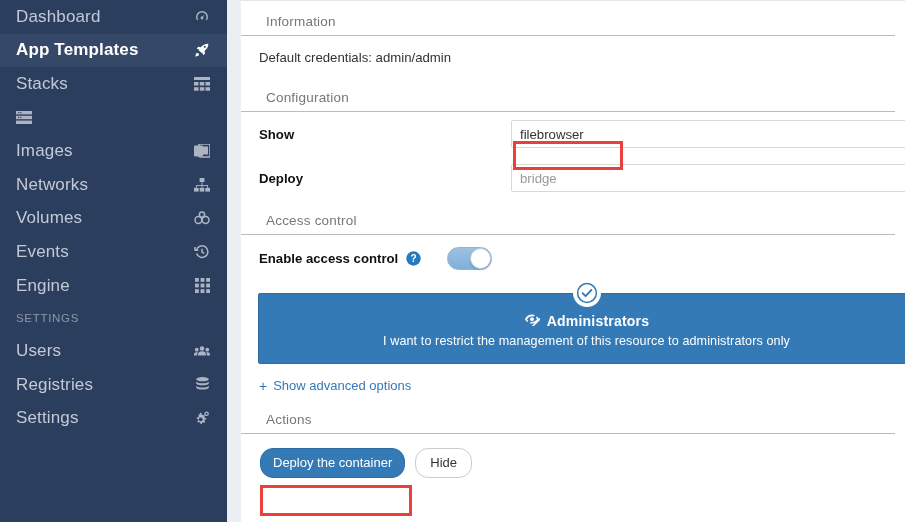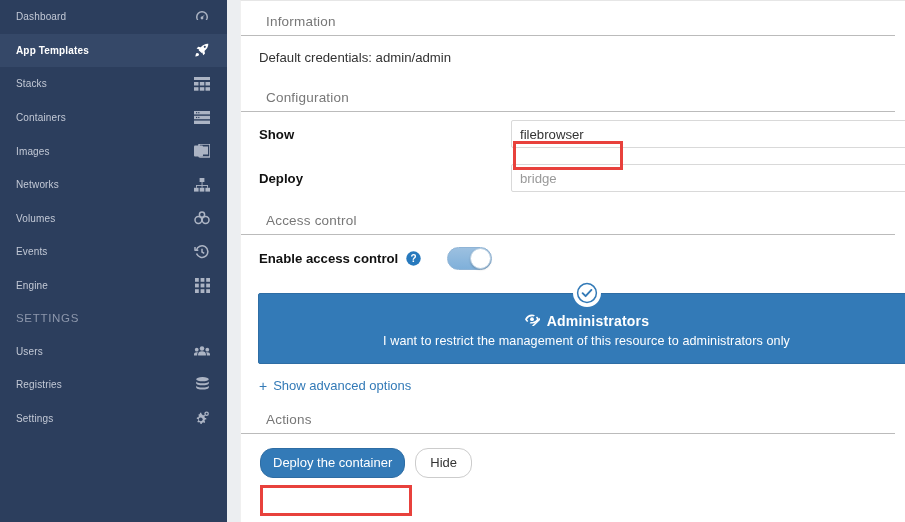--- a/index.html
+++ b/index.html
@@ -23,21 +23,21 @@
     background: #2c3e5d;
     overflow: hidden;
   }
   .nav-item {
     position: relative;
     height: 33.6px;
     display: flex;
     align-items: center;
     padding: 0 17px 0 16px;
     color: #c3c9d6;
-    font-size: 10px;
+    font-size: 17px;
     letter-spacing: .15px;
     cursor: pointer;
     user-select: none;
   }
   .nav-item .nav-label { flex: 1 1 auto; white-space: nowrap; }
   .nav-item .nav-ico {
     flex: 0 0 auto;
     width: 16px; height: 16px;
     display: flex; align-items: center; justify-content: center;
     opacity: .85;
@@ -280,21 +280,20 @@
             <rect x="5.8" y="5" width="4.5" height="3.5"></rect>
             <rect x="11.5" y="5" width="4.5" height="3.5"></rect>
           <rect x="0" y="10.2" width="4.5" height="3.5"></rect>
             <rect x="5.8" y="10.2" width="4.5" height="3.5"></rect>
             <rect x="11.5" y="10.2" width="4.5" height="3.5"></rect>
         </svg>
       </span>
     </div>
 
     <div class="nav-item">
-      <span class="nav-label">Containers</span>
       <span class="nav-ico">
         <svg width="16" height="13" viewBox="0 0 16 13" fill="#c3c9d6">
           <rect x="0" y="0" width="16" height="3.4"></rect>
           <rect x="0" y="4.8" width="16" height="3.4"></rect>
           <rect x="0" y="9.6" width="16" height="3.4"></rect>
           <rect x="2" y="1.1" width="1.2" height="1.2" fill="#2c3e5d"></rect>
           <rect x="4.2" y="1.1" width="1.2" height="1.2" fill="#2c3e5d"></rect>
           <rect x="2" y="5.9" width="1.2" height="1.2" fill="#2c3e5d"></rect>
           <rect x="4.2" y="5.9" width="1.2" height="1.2" fill="#2c3e5d"></rect>
         </svg>

